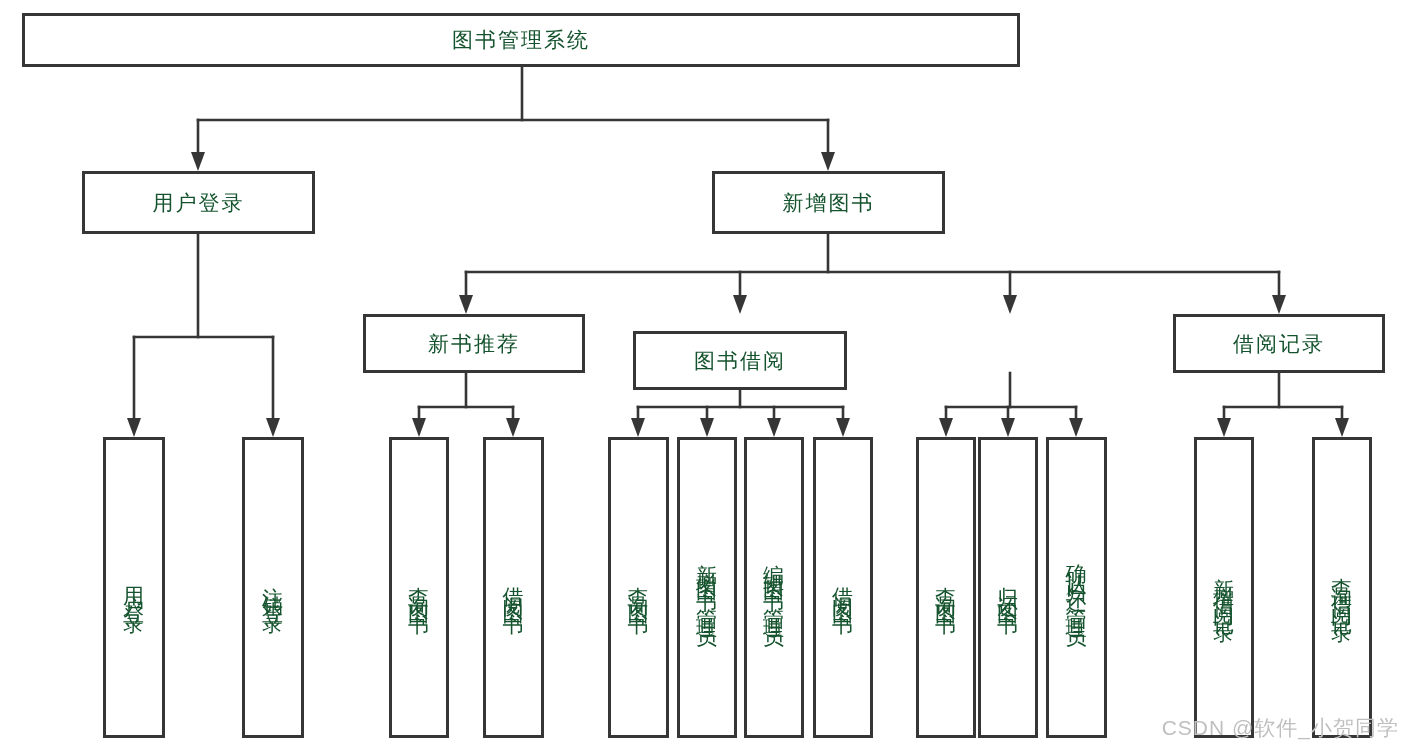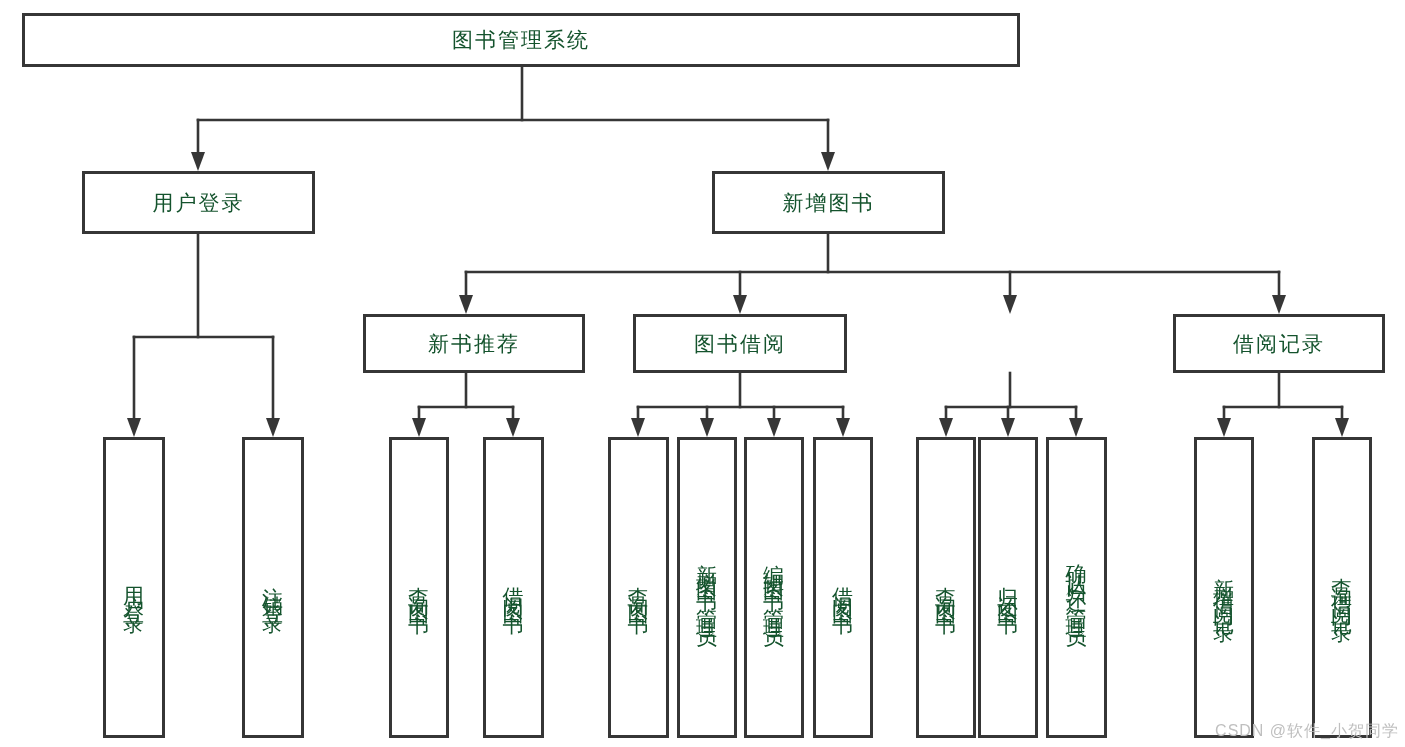--- a/index.html
+++ b/index.html
@@ -13,21 +13,21 @@
     display:flex;align-items:center;justify-content:center;color:#14532d;
   }
   .hbox{font-size:21px;letter-spacing:2px;white-space:nowrap;}
   .root{left:22px;top:13px;width:998px;height:54px;}
   .vbox{top:437px;height:301px;}
   .vtext{
     writing-mode:vertical-rl;text-orientation:mixed;
     font-size:21px;letter-spacing:9px;line-height:1.1;
   }
   .watermark{
-    position:absolute;right:6px;bottom:5px;font-size:16px;color:#bfbfbf;
+    position:absolute;right:6px;bottom:5px;font-size:21px;color:#bfbfbf;
     letter-spacing:1px;white-space:nowrap;z-index:5;
   }
 </style>
 </head>
 <body>
 
 <div class="canvas">
 
   <svg class="connectors" viewBox="0 0 1405 747" xmlns="http://www.w3.org/2000/svg">
     <g stroke="#363636" stroke-width="2.6" stroke-linecap="square" fill="none">
@@ -94,21 +94,21 @@
       <polygon points="1335,418 1349,418 1342,437"></polygon>
     </g>
   </svg>
 
   <div class="box hbox root">图书管理系统</div>
 
   <div class="box hbox" style="left:82px;top:171px;width:233px;height:63px;">用户登录</div>
   <div class="box hbox" style="left:712px;top:171px;width:233px;height:63px;">新增图书</div>
 
   <div class="box hbox" style="left:363px;top:314px;width:222px;height:59px;">新书推荐</div>
-  <div class="box hbox" style="left:633px;top:314px;width:214px;height:59px;">图书借阅</div>
+  <div class="box hbox" style="left:633px;top:331px;width:214px;height:59px;">图书借阅</div>
   <div class="box hbox" style="left:1173px;top:314px;width:212px;height:59px;">借阅记录</div>
 
   <div class="box vbox" style="left:103px;width:62px;">
     <span class="vtext">用户登录</span>
   </div>
   <div class="box vbox" style="left:242px;width:62px;">
     <span class="vtext">注销登录</span>
   </div>
 
   <div class="box vbox" style="left:389px;width:60px;">

